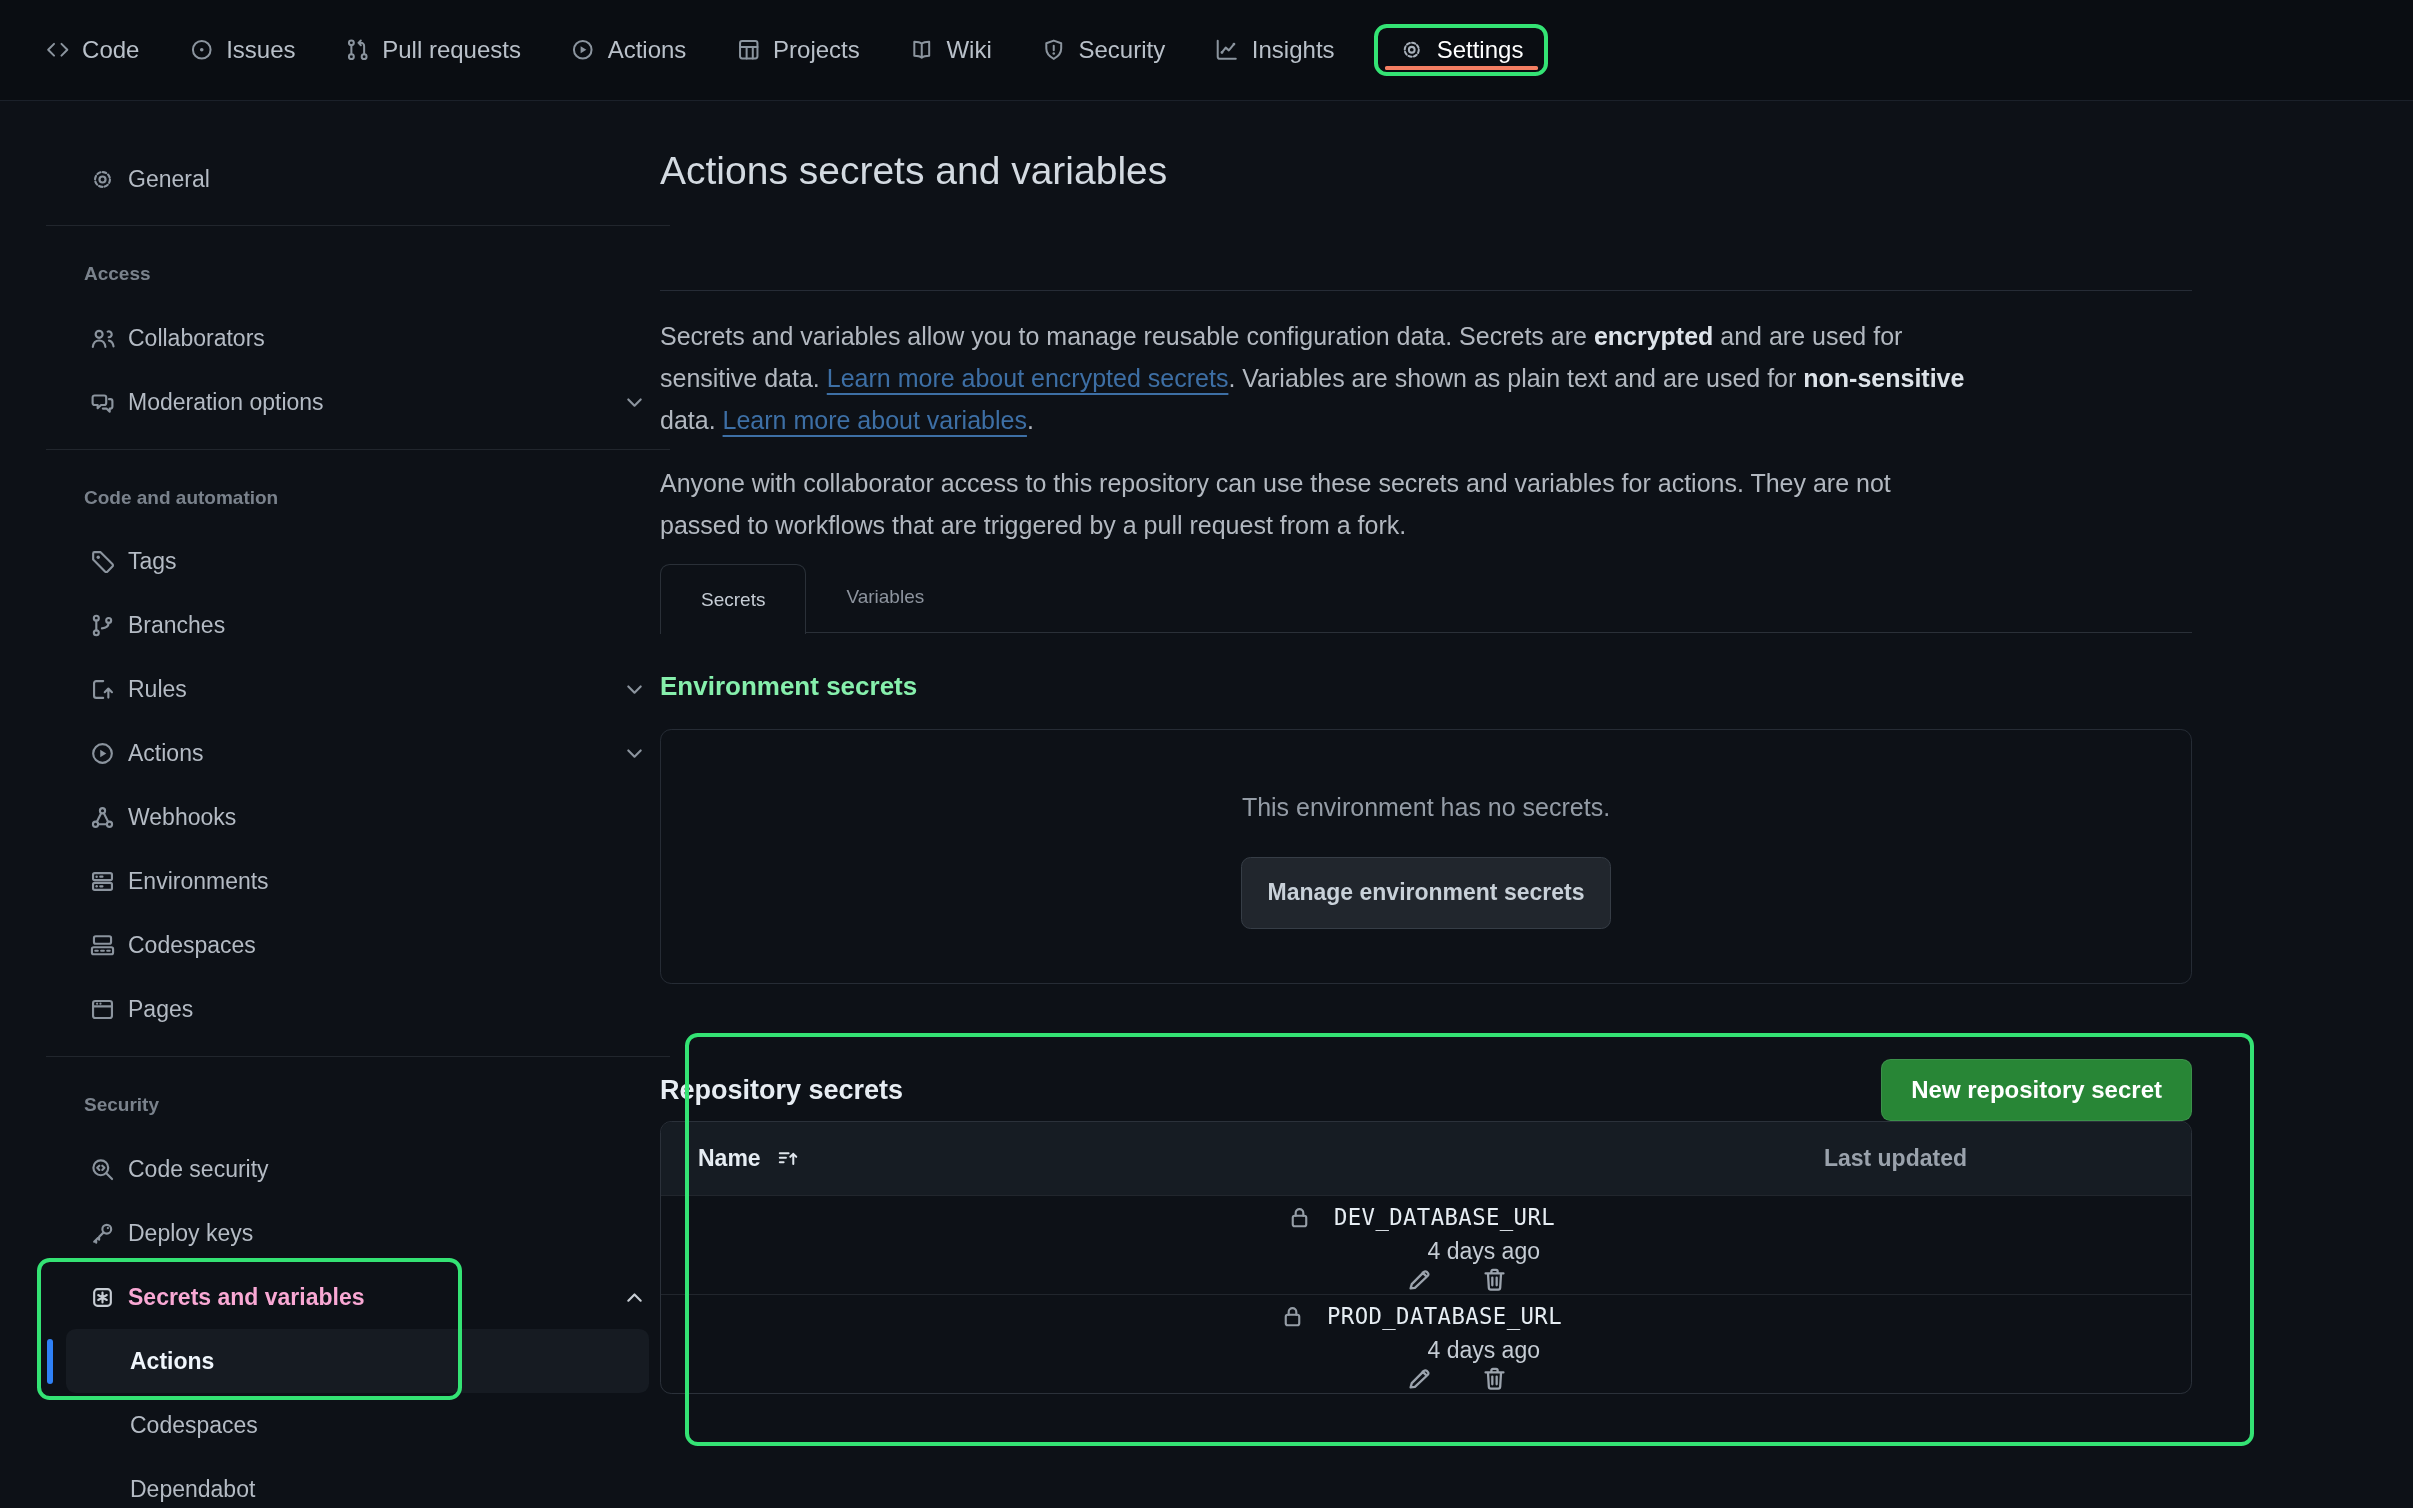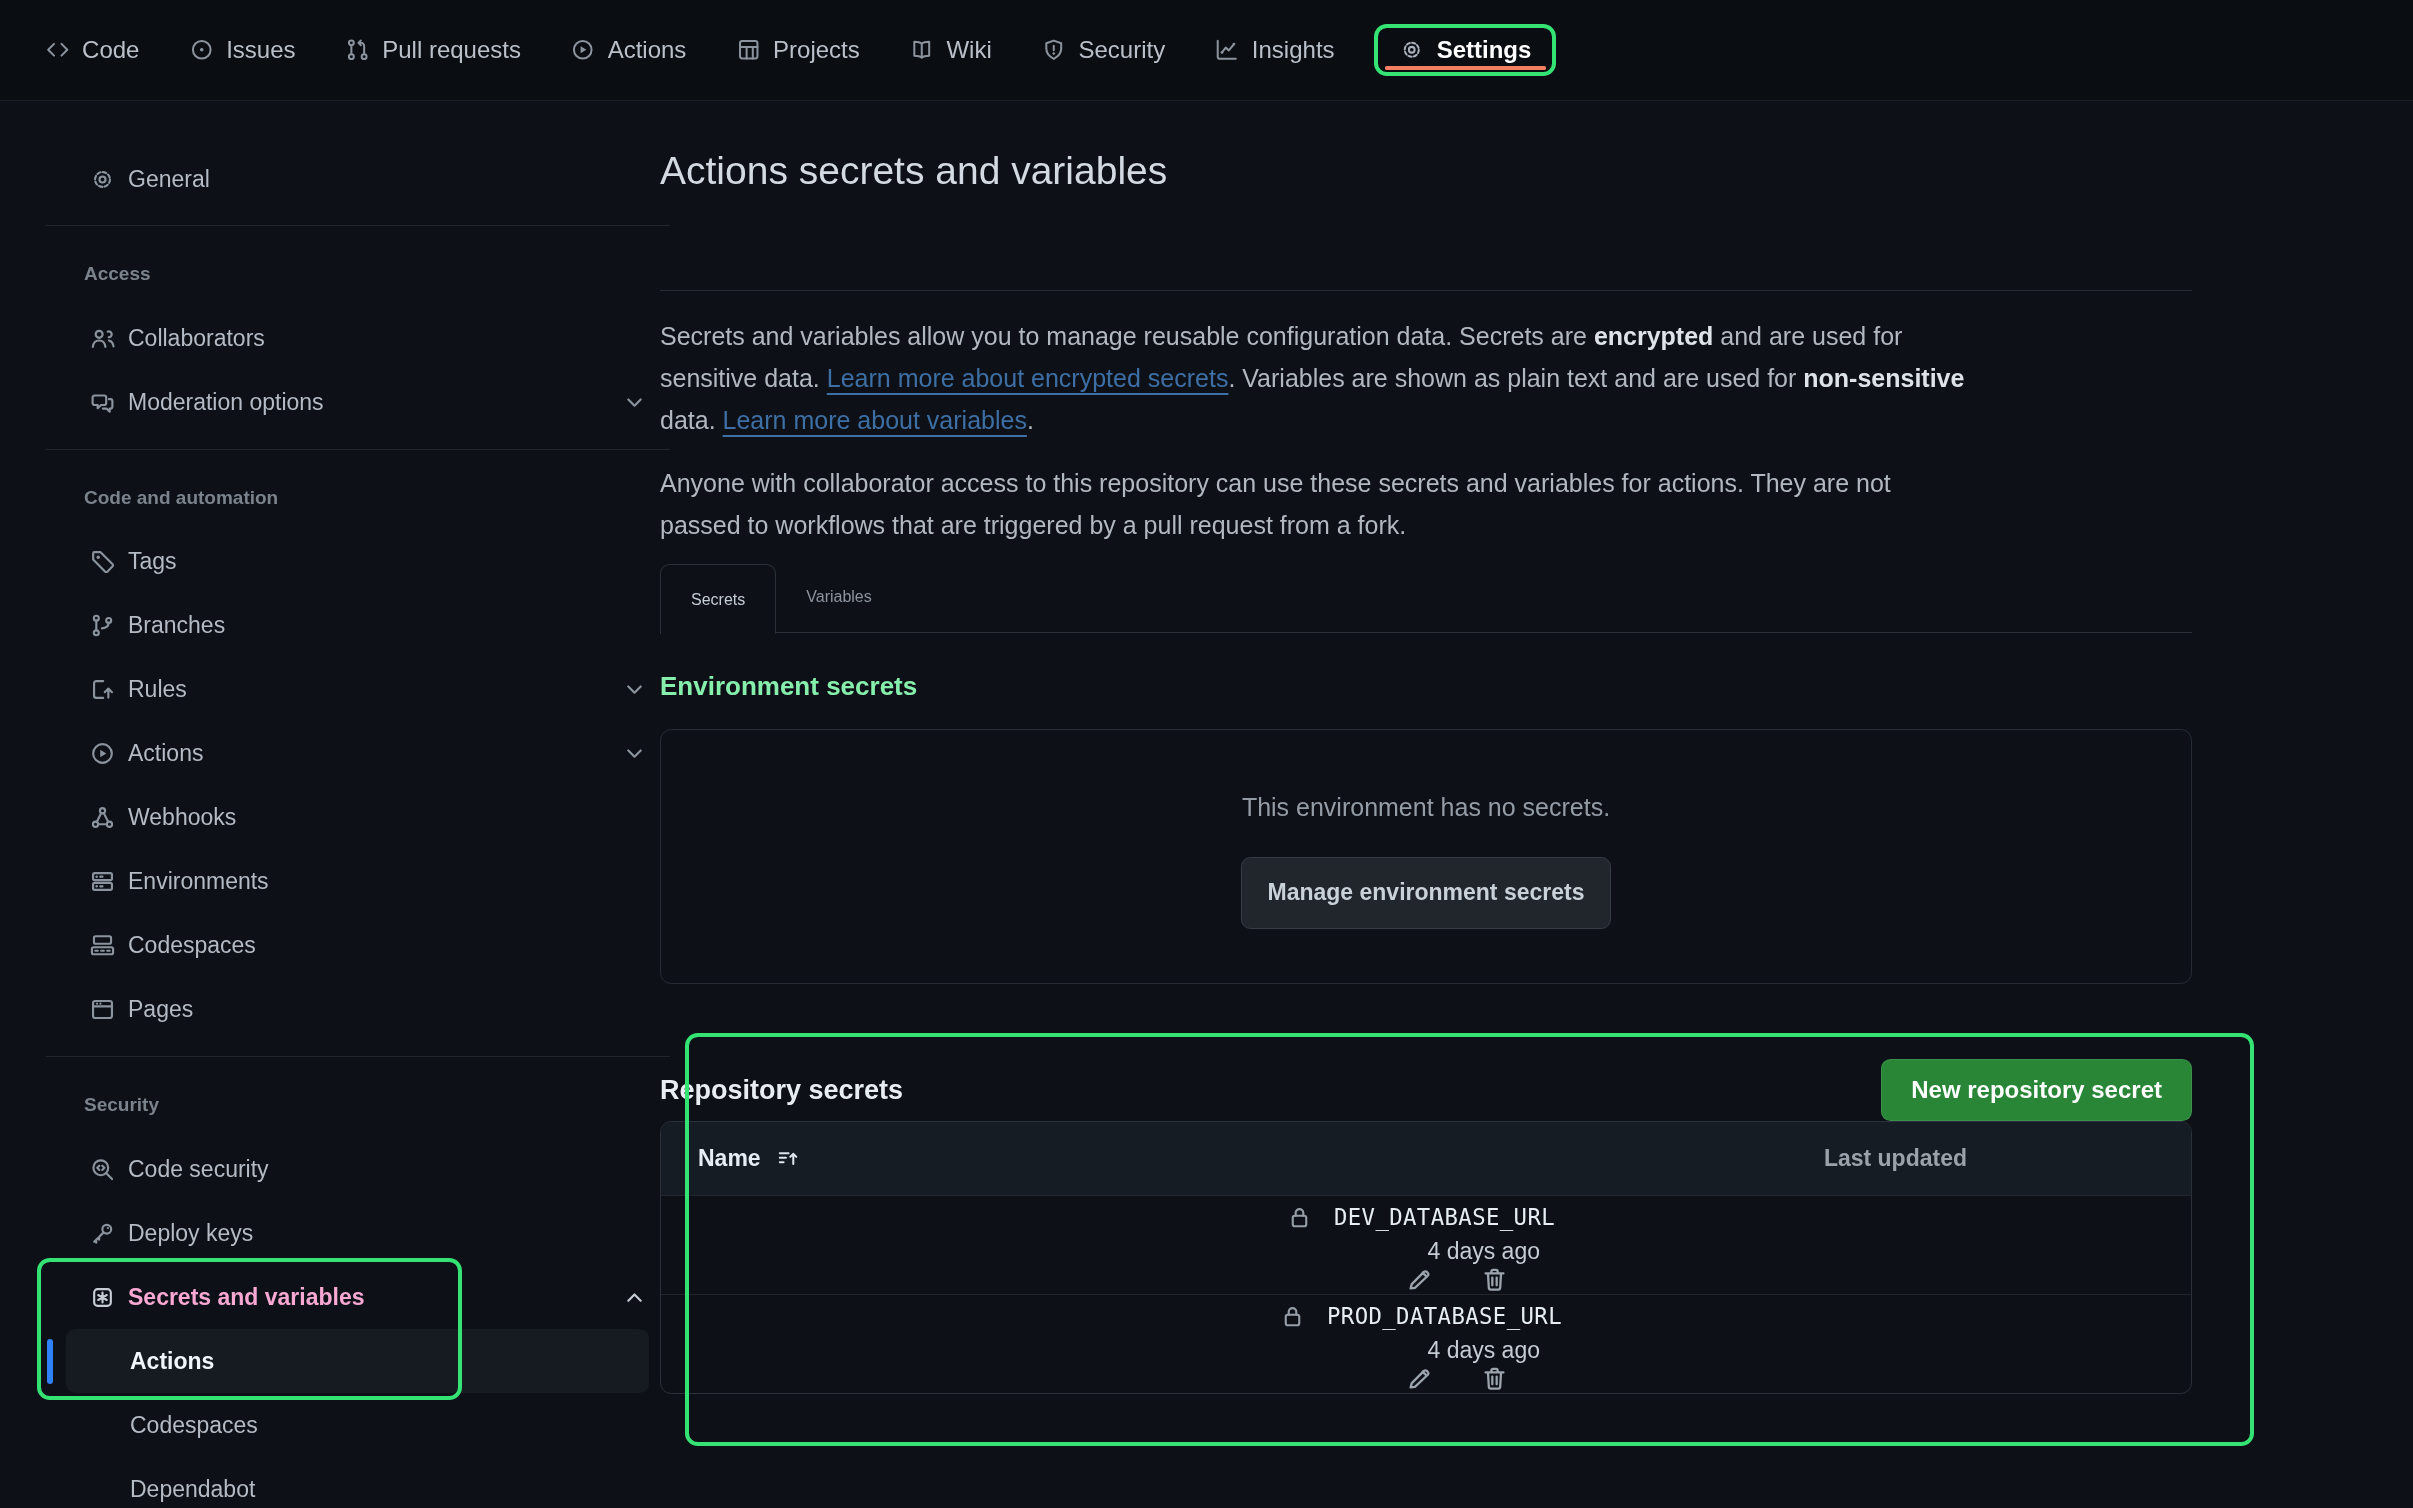--- a/index.html
+++ b/index.html
@@ -17,21 +17,21 @@
     height:101px; background:#0a0d12; border-bottom:1.6px solid #1b212a;
     display:flex; align-items:center; padding-left:27px; gap:14px;
     position:relative; z-index:2;
   }
   .nav-item {
     display:flex; align-items:center; gap:12px; padding:0 17.6px;
     font-size:24px; color:#b9c0c9; cursor:pointer; white-space:nowrap;
   }
   .nav-item .icon { width:25.5px; height:25.5px; color:#8b949e; }
   .nav-item.active {
-    color:#ffffff; font-weight:700;
+    color:#ffffff; font-weight:400;
     border:4px solid #34e374; border-radius:12.8px;
     padding:8px 21px; margin-left:8px; position:relative;
     background:#0a0d12;
   }
   .nav-item.active .icon { color:#a8b0ba; }
   .nav-item.active::after {
     content:""; position:absolute; left:6.4px; right:6.4px; bottom:1.6px;
     height:4.8px; background:#f47e62; border-radius:1.6px;
   }
 
@@ -67,21 +67,21 @@
   .main { position:absolute; left:660px; top:101px; width:1532px; z-index:1; }
   h1.page-title { margin-top:48px; font-size:39px; font-weight:400; color:#d3dae1; }
   .title-divider { margin-top:97px; border-top:1.6px solid #262c36; }
   .para { margin-top:24px; font-size:25px; line-height:42px; color:#b2b8c0; }
   .para + .para { margin-top:21px; }
   .para strong { color:#dde3e9; font-weight:700; }
   .para a.lnk { color:#3d6fa5; text-decoration:underline; text-decoration-thickness:1.6px; text-underline-offset:5.6px; }
 
   .tabs { margin-top:16px; display:flex; border-bottom:1.6px solid #2a3038; align-items:flex-end; }
   .tab {
-    height:70px; line-height:69px; padding:0 30px; font-size:16px;
+    height:70px; line-height:69px; padding:0 40px; font-size:19px;
     color:#8d949e; cursor:pointer; position:relative;
   }
   .tab.active {
     color:#c6cdd5; background:#0d1117;
     border:1.6px solid #2a3038; border-bottom:none;
     border-radius:9.6px 9.6px 0 0; margin-bottom:-1.6px; z-index:2;
   }
 
   .section-heading { margin-top:38px; font-size:26px; font-weight:700; color:#86efac; }
   .env-box {

